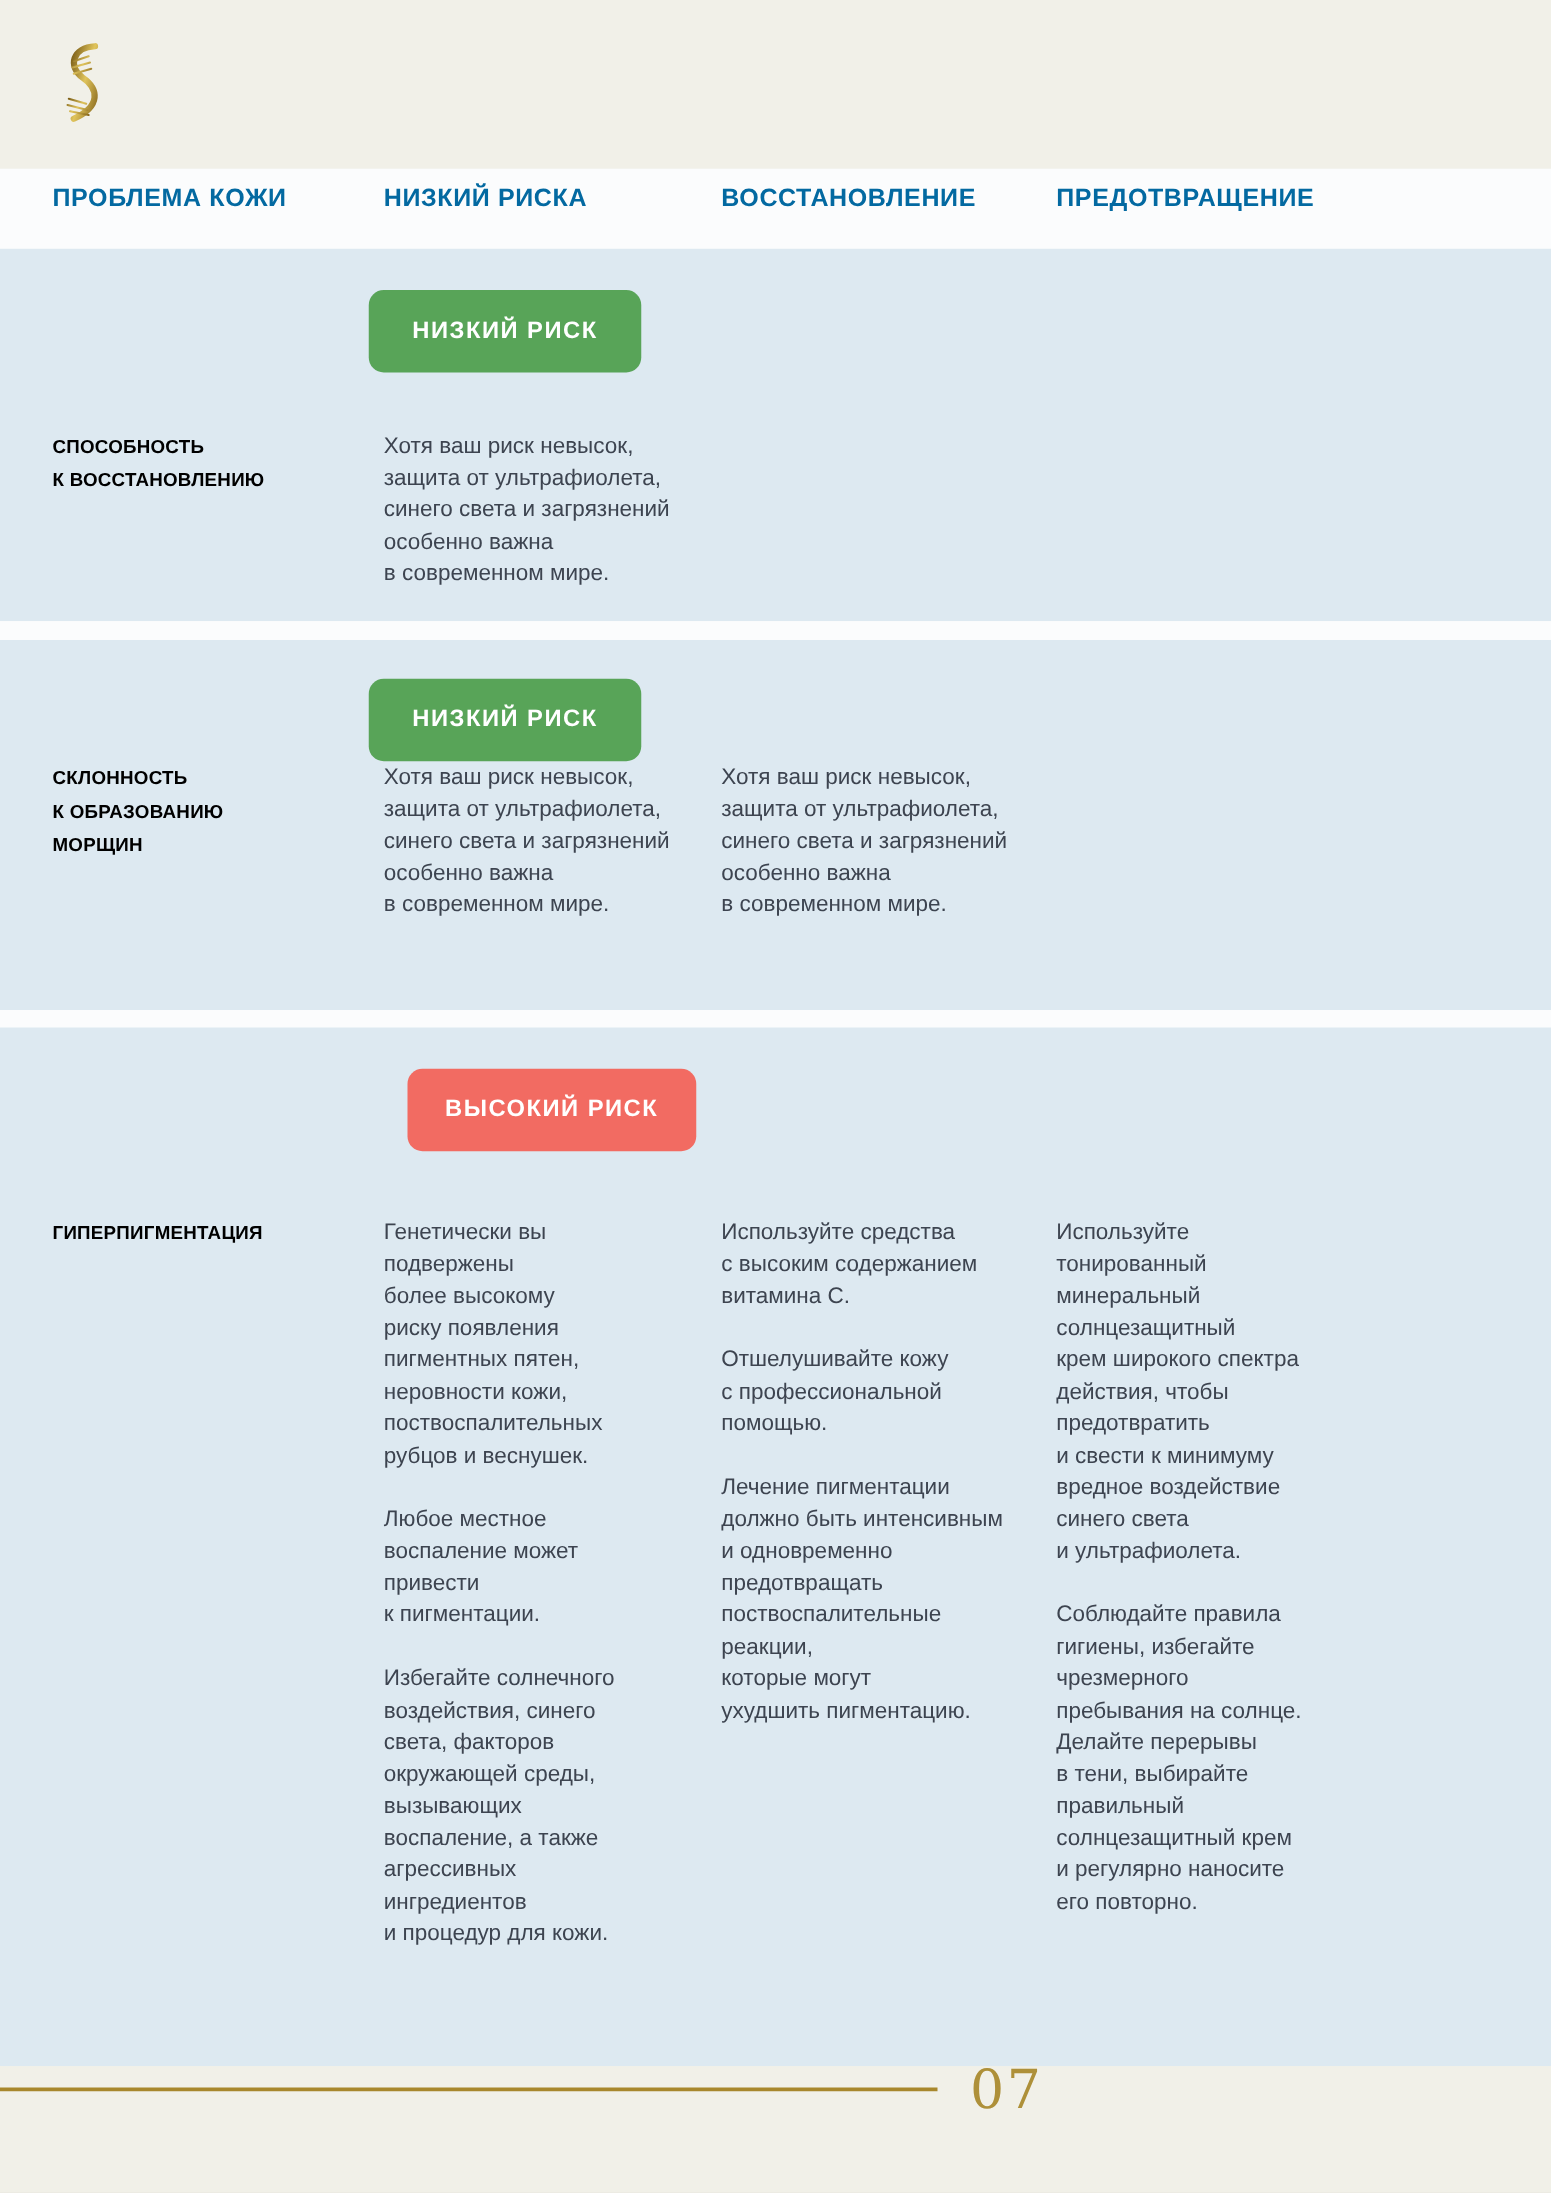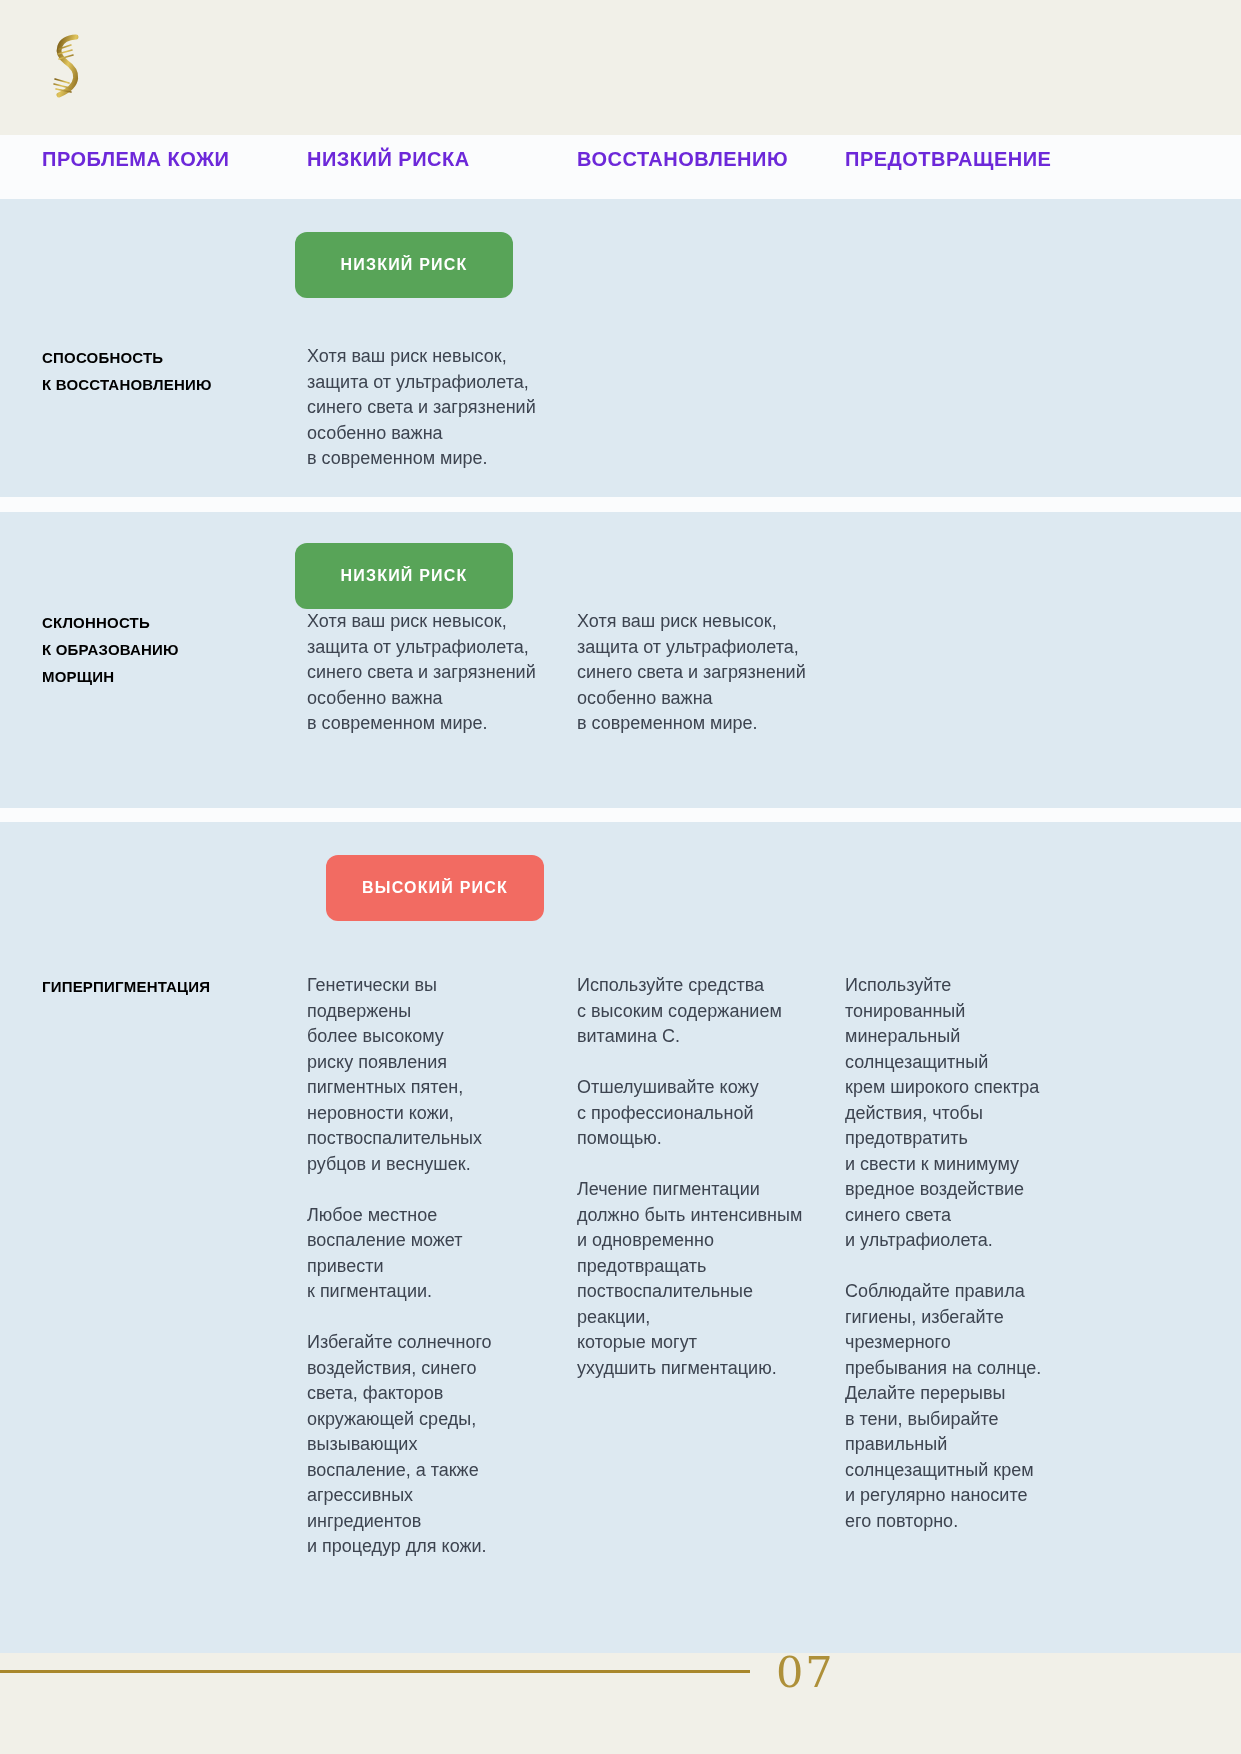--- a/index.html
+++ b/index.html
@@ -8,36 +8,36 @@
     background:#f1f0e8;overflow:hidden;
     font-family:"Liberation Sans","DejaVu Sans",sans-serif;
   }
   
   .logo{position:absolute;left:46px;top:32px;width:42px;height:70px;}
   
   .table-wrap{position:absolute;top:135px;left:0;width:1241px;background:#fbfcfd;}
   .header-row{
     display:grid;grid-template-columns:265px 270px 268px 1fr;
     padding-left:42px;height:48px;align-items:center;
-    font-weight:bold;font-size:20px;letter-spacing:.5px;color:#6d28d9;
+    font-weight:bold;font-size:20px;letter-spacing:.5px;color:#0369a1;
   }
   .gap16{height:16px;background:#fbfcfd;}
   .gap15{height:15px;background:#fbfcfd;}
   .gap14{height:14px;background:#fbfcfd;}
   .card{background:#dde9f1;box-sizing:border-box;padding-left:42px;padding-right:30px;}
   .card-1{height:298px;padding-top:33px;}
   .card-2{height:296px;padding-top:31px;}
   .card-3{height:831px;padding-top:33px;}
   .badge-row{display:grid;grid-template-columns:265px 1fr;}
   .badge{
     grid-column:2;justify-self:start;margin-left:-12px;
     height:66px;min-width:218px;box-sizing:border-box;
     display:inline-flex;align-items:center;justify-content:center;
     padding:0 30px;border-radius:12px;
-    color:#ffffff;font-weight:bold;font-size:16px;letter-spacing:1.2px;
+    color:#ffffff;font-weight:bold;font-size:19px;letter-spacing:1.2px;
   }
   .badge--low{background:#58a458;}
   .badge--high{background:#f26b62;margin-left:19px;}
   .content-row{display:grid;grid-template-columns:265px 270px 268px 1fr;}
   .card-1 .content-row{margin-top:46px;}
   .card-2 .content-row{}
   .card-3 .content-row{margin-top:52px;}
   .problem{
     font-size:15px;font-weight:bold;line-height:27px;color:#000000;
     letter-spacing:.2px;white-space:pre-line;padding-right:24px;
@@ -73,21 +73,21 @@
       <path d="M13 17 L25 13 M12 22 L26 18 M13 27 L27 23" fill="none" stroke="url(#gold)" stroke-width="1.6" stroke-linecap="round"></path>
       <path d="M9 47 L23 51 M8 52 L24 56 M10 57 L25 60" fill="none" stroke="url(#gold)" stroke-width="1.6" stroke-linecap="round"></path>
     </svg>
   </div>
 
   <div class="table-wrap">
 
     <div class="header-row">
       <span>ПРОБЛЕМА КОЖИ</span>
       <span>НИЗКИЙ РИСКА</span>
-      <span>ВОССТАНОВЛЕНИЮ</span>
+      <span>ВОССТАНОВЛЕНИЕ</span>
       <span>ПРЕДОТВРАЩЕНИЕ</span>
     </div>
 
     <div class="gap16"></div>
 
     <div class="card card-1">
       <div class="badge-row">
         <span class="badge badge--low">НИЗКИЙ РИСК</span>
       </div>
       <div class="content-row">

